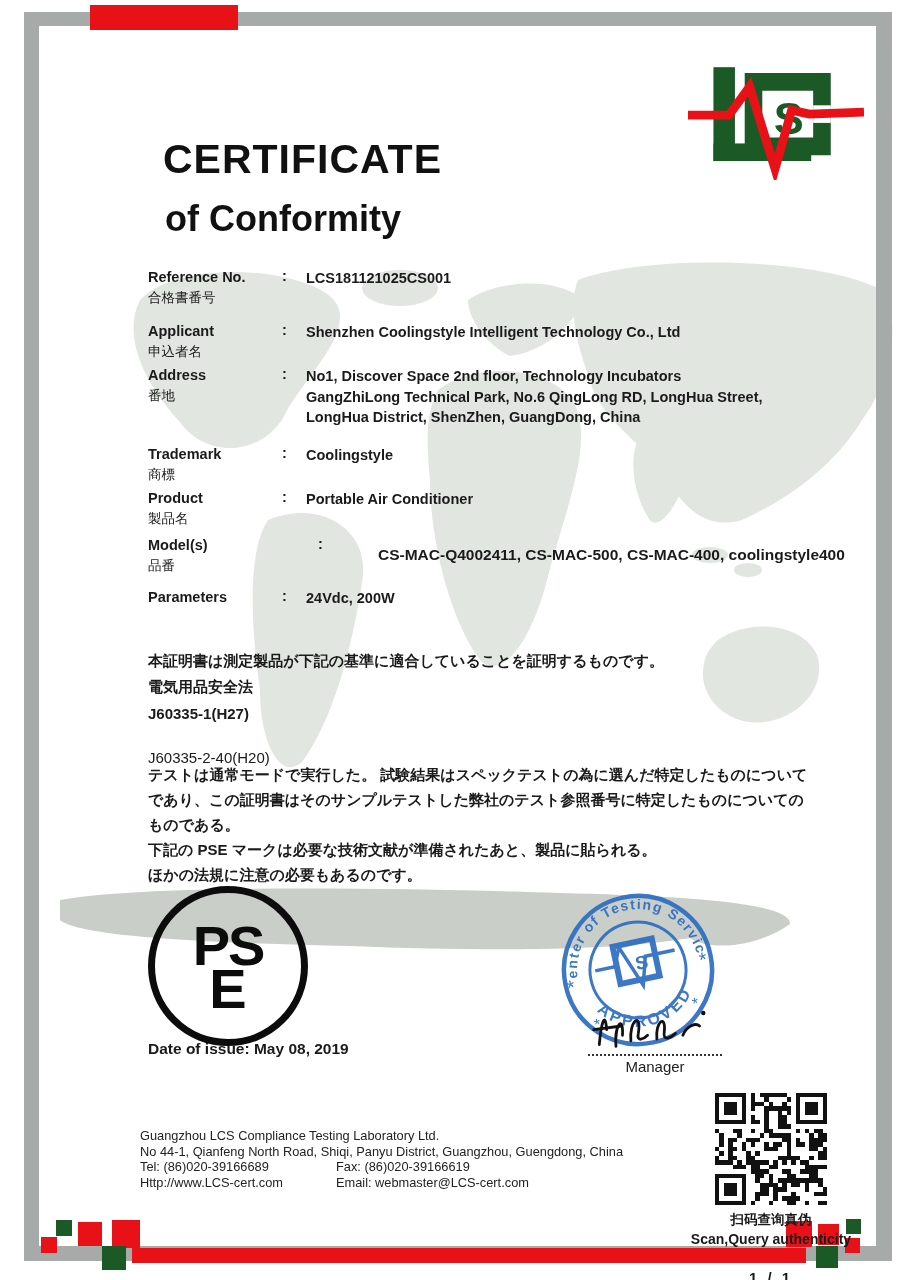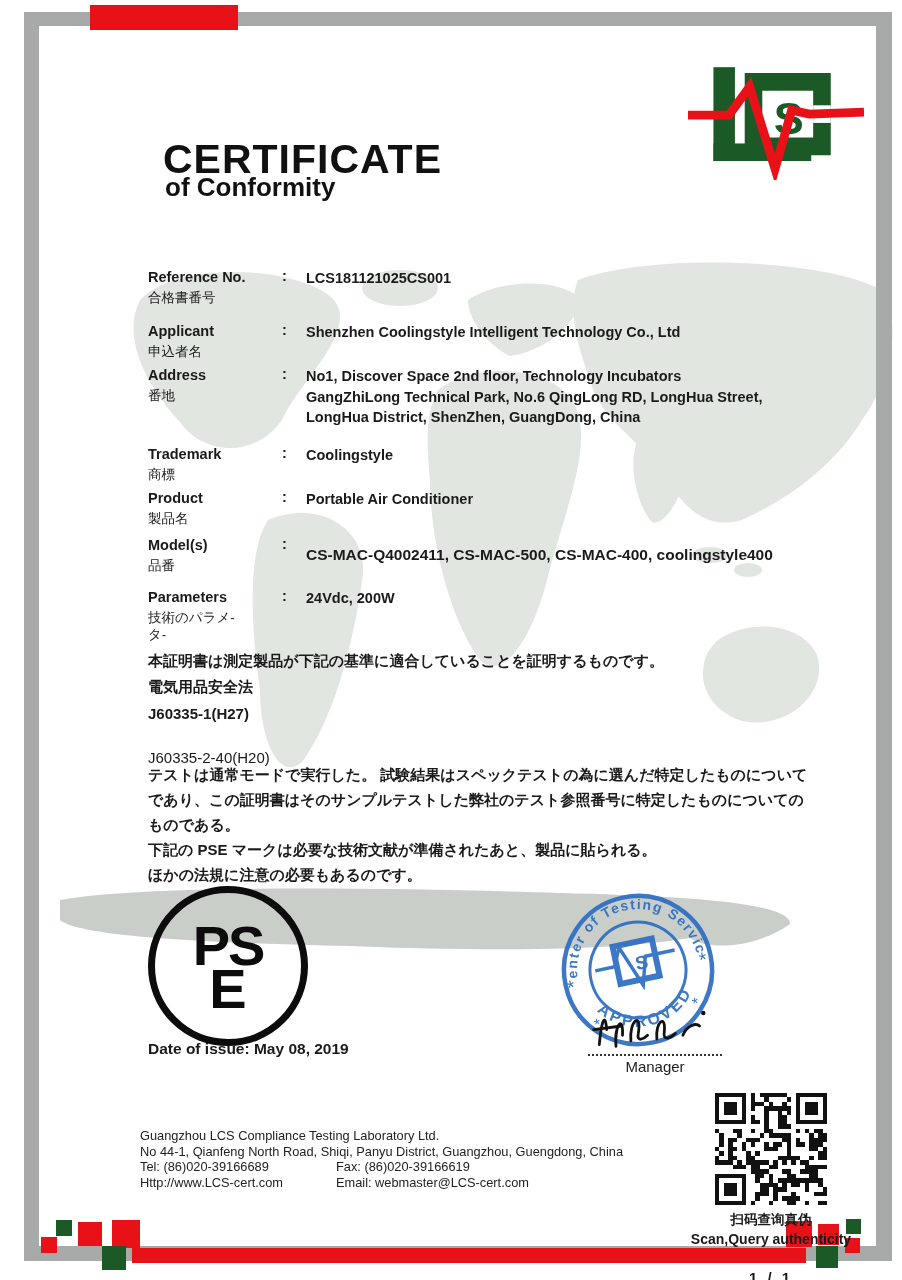--- a/index.html
+++ b/index.html
@@ -12,21 +12,21 @@
   .redseg{position:absolute;background:#e91118;}
   .sq{position:absolute;}
   .sq.green{background:#1b5a26;}
   .sq.red{background:#e91118;}
   
   .map{position:absolute;left:0;top:0;z-index:0;}
   
   .content{position:absolute;left:0;top:0;width:902px;height:1280px;z-index:2;}
   
   .title{position:absolute;left:163px;top:136px;font-size:41px;font-weight:bold;letter-spacing:1px;color:#111;}
-  .subtitle{position:absolute;left:165px;top:172px;font-size:26px;font-weight:bold;color:#111;}
+  .subtitle{position:absolute;left:165px;top:198px;font-size:36px;font-weight:bold;color:#111;}
   
   .logo{position:absolute;left:688px;top:58px;width:176px;height:122px;}
   
   .frow{position:absolute;left:148px;display:flex;align-items:flex-start;width:700px;}
   .flabel{width:134px;font-size:14.5px;font-weight:bold;line-height:1.3;}
   .flabel .jp{font-weight:normal;font-size:13.5px;margin-top:2px;white-space:pre-line;}
   .fcolon{width:24px;font-size:14.5px;font-weight:bold;}
   .fvalue{flex:1;font-size:14.5px;font-weight:bold;line-height:1.42;white-space:pre-line;}
   
   .standards{position:absolute;left:148px;top:650px;width:670px;font-size:15px;font-weight:600;line-height:1.5;}
@@ -146,33 +146,31 @@
     <div class="fvalue">Coolingstyle</div>
   </div>
   <div class="frow" style="top:489px;">
     <div class="flabel">
         <div>Product</div>
         <div class="jp">製品名</div>
       </div>
     <div class="fcolon">:</div>
     <div class="fvalue">Portable Air Conditioner</div>
   </div>
-  <div class="frow" style="top:536px;">
+  <div class="frow" style="top:536px;gap:36px;">
     <div class="flabel">
         <div>Model(s)</div>
         <div class="jp">品番</div>
       </div>
     <div class="fcolon">:</div>
     <div class="fvalue" style="font-size:15.5px;padding-top:8px;">CS-MAC-Q4002411, CS-MAC-500, CS-MAC-400, coolingstyle400</div>
   </div>
   <div class="frow" style="top:588px;">
     <div class="flabel">
         <div>Parameters</div>
-        <div class="jp">技術のパラメ-
-タ-</div>
       </div>
     <div class="fcolon">:</div>
     <div class="fvalue">24Vdc, 200W</div>
   </div>
 
   <div class="standards">
     <div>本証明書は測定製品が下記の基準に適合していることを証明するものです。</div>
     <div class="law">電気用品安全法</div>
     <div class="std1">J60335-1(H27)</div>
     <div class="std2">J60335-2-40(H20)</div>

